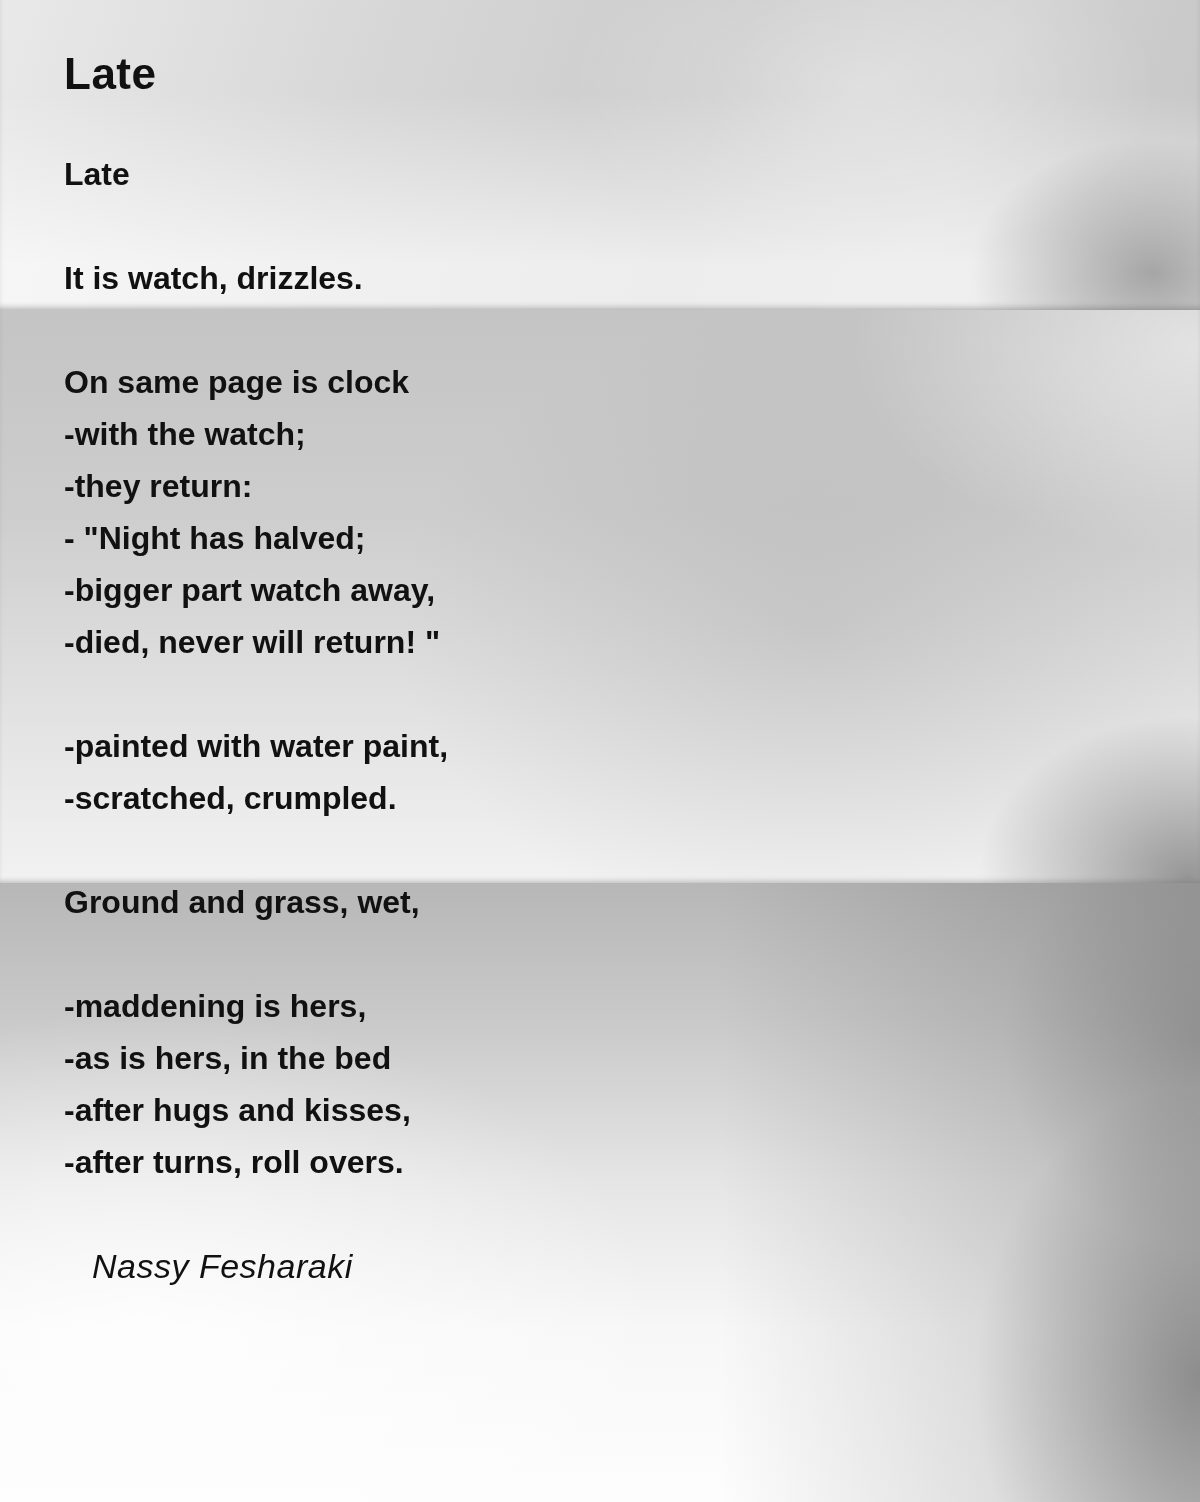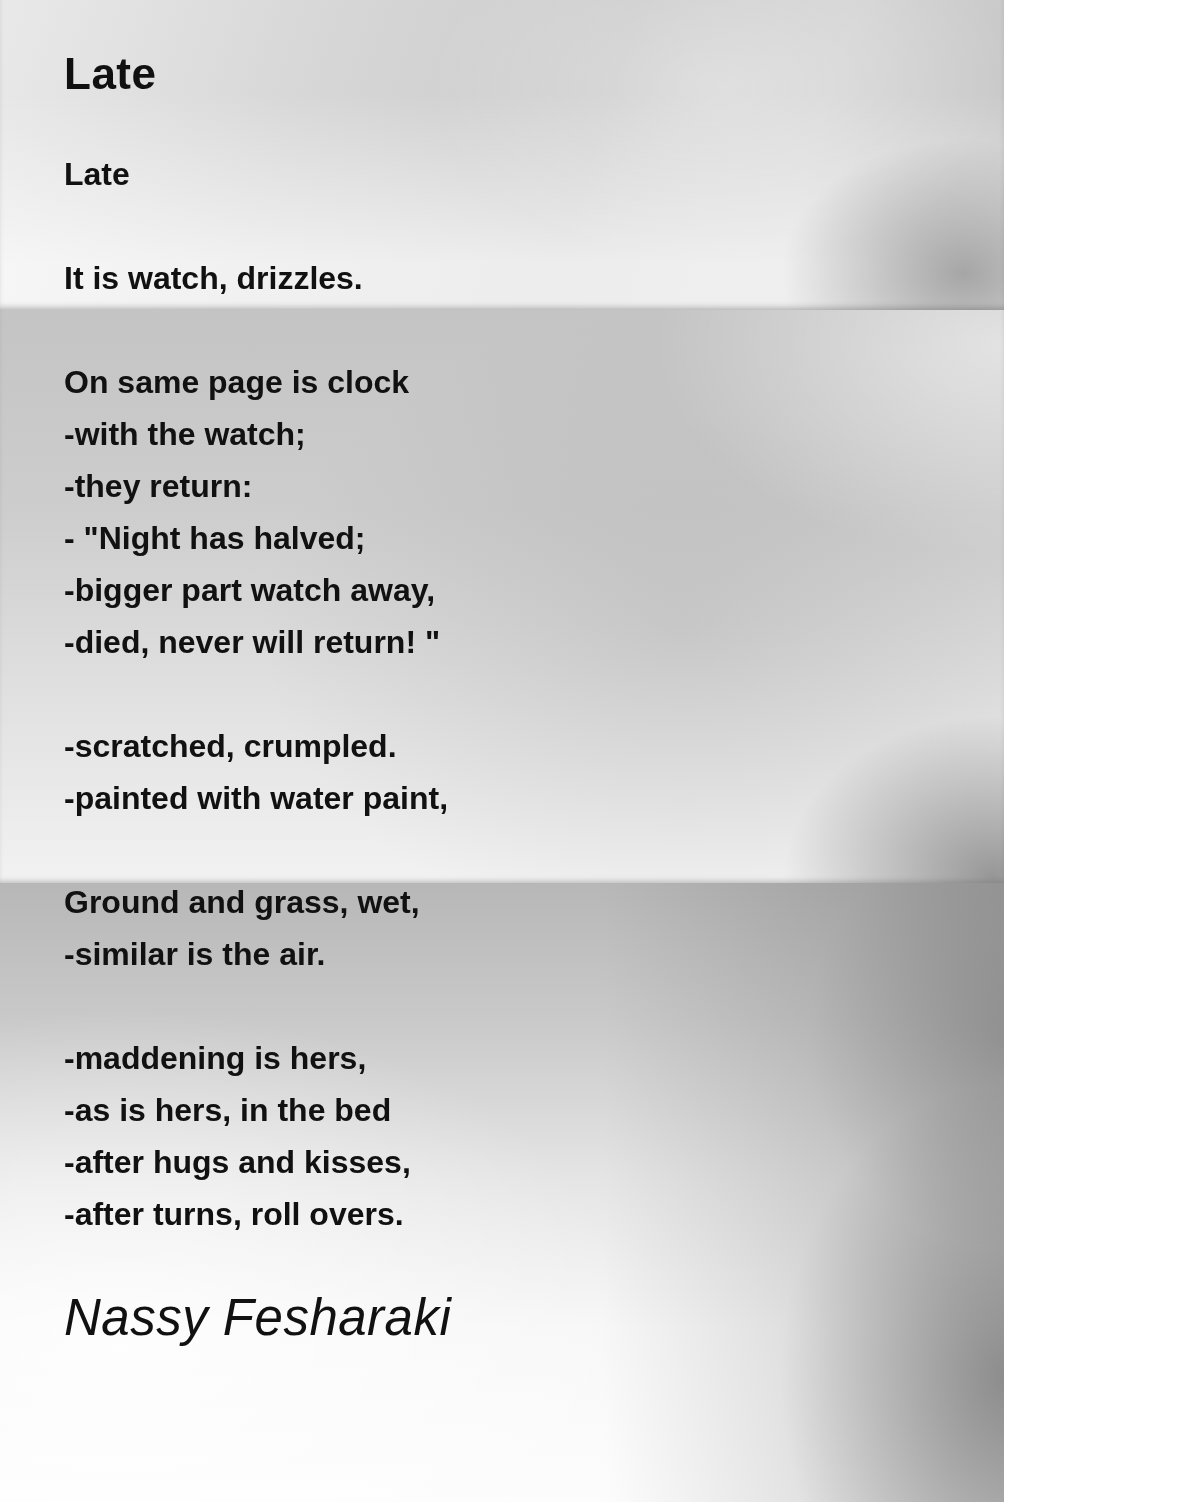--- a/index.html
+++ b/index.html
@@ -2,21 +2,21 @@
 <html><head>
 <meta charset="utf-8">
 <style>
   html, body {
     margin: 0;
     padding: 0;
     background: #ffffff;
   }
   .page {
     position: relative;
-    width: 1004px;
+    width: 1200px;
     height: 1502px;
     overflow: hidden;
     font-family: "Liberation Sans", sans-serif;
     text-decoration: underline;
   }
   .bands {
     position: absolute;
     inset: 0;
   }
   .band { width: 100%; }
@@ -72,24 +72,25 @@
     font-weight: bold;
     white-space: pre;
   }
   .line.blank {
     
   }
   .author {
     margin-top: 52px;
     height: 52px;
     line-height: 52px;
-    font-size: 51px;
+    font-size: 34px;
     font-style: italic;
     font-weight: 400;
     letter-spacing: 0.5px;
+    margin-left: 28px;
   }
 </style>
 </head>
 <body>
 
 <div class="page">
   <div class="bands">
     <div class="band band1"></div>
     <div class="band band2"></div>
     <div class="band band3"></div>
@@ -101,25 +102,24 @@
         <p class="line blank"></p>
         <p class="line">It is watch, drizzles.</p>
         <p class="line blank"></p>
         <p class="line">On same page is clock</p>
         <p class="line">-with the watch;</p>
         <p class="line">-they return:</p>
         <p class="line">- "Night has halved;</p>
         <p class="line">-bigger part watch away,</p>
         <p class="line">-died, never will return! "</p>
         <p class="line blank"></p>
+        <p class="line">-painted with water paint,</p>
         <p class="line">-scratched, crumpled.</p>
-        <p class="line">-painted with water paint,</p>
         <p class="line blank"></p>
         <p class="line">Ground and grass, wet,</p>
-        <p class="line">-similar is the air.</p>
         <p class="line blank"></p>
         <p class="line">-maddening is hers,</p>
         <p class="line">-as is hers, in the bed</p>
         <p class="line">-after hugs and kisses,</p>
         <p class="line">-after turns, roll overs.</p>
       </div>
     <div class="author">Nassy Fesharaki</div>
   </div>
 </div>
 

